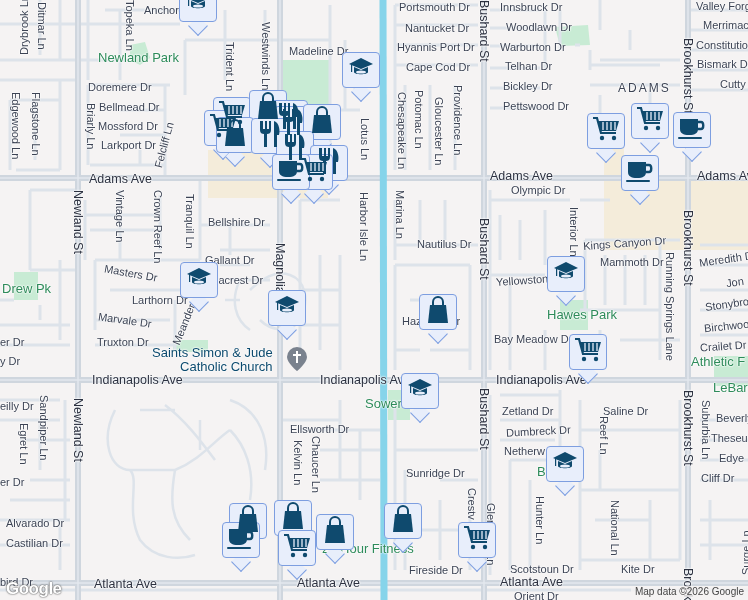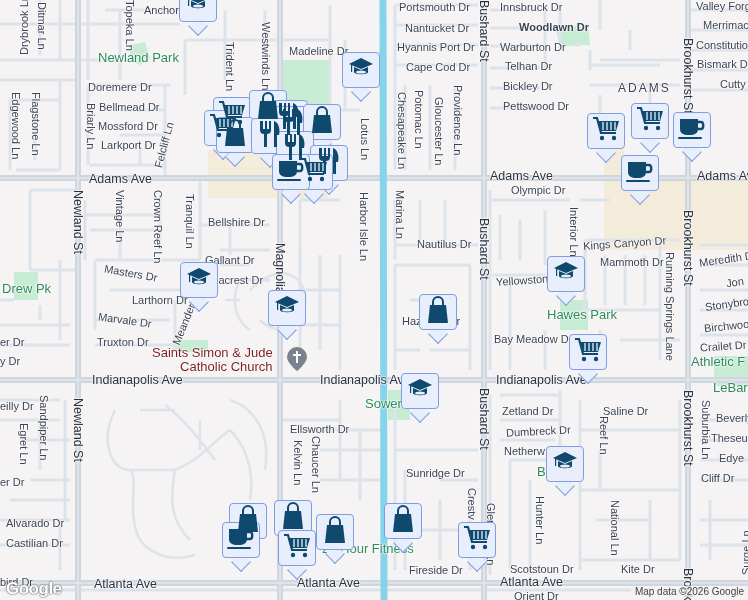--- a/index.html
+++ b/index.html
@@ -4,21 +4,21 @@
 <style>
   * { margin: 0; padding: 0; box-sizing: border-box; }
   body { width: 748px; height: 600px; overflow: hidden; background: #f5f3f3; font-family: "Liberation Sans", sans-serif; }
   #map { position: relative; width: 748px; height: 600px; overflow: hidden; background: #f5f3f3; }
   svg.base { position: absolute; left: 0; top: 0; }
   .lbl { position: absolute; font-size: 11px; color: #3c4354; white-space: nowrap; line-height: 12px; text-shadow: 0 0 2px #fff, 0 0 2px #fff, 0 0 2px #fff; }
   .lbl.major { font-size: 12.5px; color: #2c3140; }
   .lbl.v { transform-origin: 0 0; transform: rotate(90deg); }
   .lbl.park { color: #2e8b5a; font-size: 13px; }
   .lbl.area { letter-spacing: 2px; font-size: 12px; color: #3c4354; }
-  .lbl.poi { color: #7f1d1d; font-size: 13px; text-align: center; line-height: 14px; }
+  .lbl.poi { color: #0c4a6e; font-size: 13px; text-align: center; line-height: 14px; }
   .marker { position: absolute; width: 38px; height: 48px; }
   .marker .box { position: absolute; left: 0; top: 0; width: 38px; height: 36px; background: #e8eefb; border: 1.5px solid #7d9ee0; border-radius: 4px; display: flex; align-items: center; justify-content: center; }
   .marker .tip { position: absolute; left: 12px; top: 33px; width: 14px; height: 14px; background: #e8eefb; border-right: 1.5px solid #7d9ee0; border-bottom: 1.5px solid #7d9ee0; transform: rotate(45deg); }
   .marker svg { position: relative; z-index: 2; }
   .church { position: absolute; width: 22px; height: 26px; }
   .google { position: absolute; left: 6px; top: 579px; font-size: 17px; font-weight: bold; color: #fff; text-shadow: 0 0 2px #555, 0 0 1px #555; letter-spacing: -0.5px; }
   .copyright { position: absolute; right: 0; top: 586px; font-size: 10px; color: #444; background: rgba(245,243,243,0.8); padding: 0 4px; }
 </style>
 </head>
 <body>
@@ -127,21 +127,21 @@
 
   <div class="lbl" style="left:399px;top:1px;">Portsmouth Dr</div>
   <div class="lbl" style="left:405px;top:22px;">Nantucket Dr</div>
   <div class="lbl" style="left:397px;top:41px;">Hyannis Port Dr</div>
   <div class="lbl" style="left:406px;top:61px;">Cape Cod Dr</div>
   <div class="lbl v" style="left:408px;top:92px;">Chesapeake Ln</div>
   <div class="lbl v" style="left:425px;top:90px;">Potomac Ln</div>
   <div class="lbl v" style="left:445px;top:97px;">Gloucester Ln</div>
   <div class="lbl v" style="left:464px;top:85px;">Providence Ln</div>
   <div class="lbl" style="left:500px;top:1px;">Innsbruck Dr</div>
-  <div class="lbl" style="left:519px;top:21px;font-weight:bold;">Woodlawn Dr</div>
+  <div class="lbl" style="left:506px;top:21px;">Woodlawn Dr</div>
   <div class="lbl" style="left:500px;top:41px;">Warburton Dr</div>
   <div class="lbl" style="left:505px;top:60px;">Telhan Dr</div>
   <div class="lbl" style="left:503px;top:80px;">Bickley Dr</div>
   <div class="lbl" style="left:503px;top:100px;">Pettswood Dr</div>
   <div class="lbl" style="left:696px;top:0px;">Valley Forge</div>
   <div class="lbl" style="left:703px;top:19px;">Merrimac</div>
   <div class="lbl" style="left:696px;top:39px;">Constitution</div>
   <div class="lbl" style="left:697px;top:58px;">Bismark Dr</div>
   <div class="lbl" style="left:720px;top:78px;">Cutty</div>
   <div class="lbl area" style="left:618px;top:82px;">ADAMS</div>

